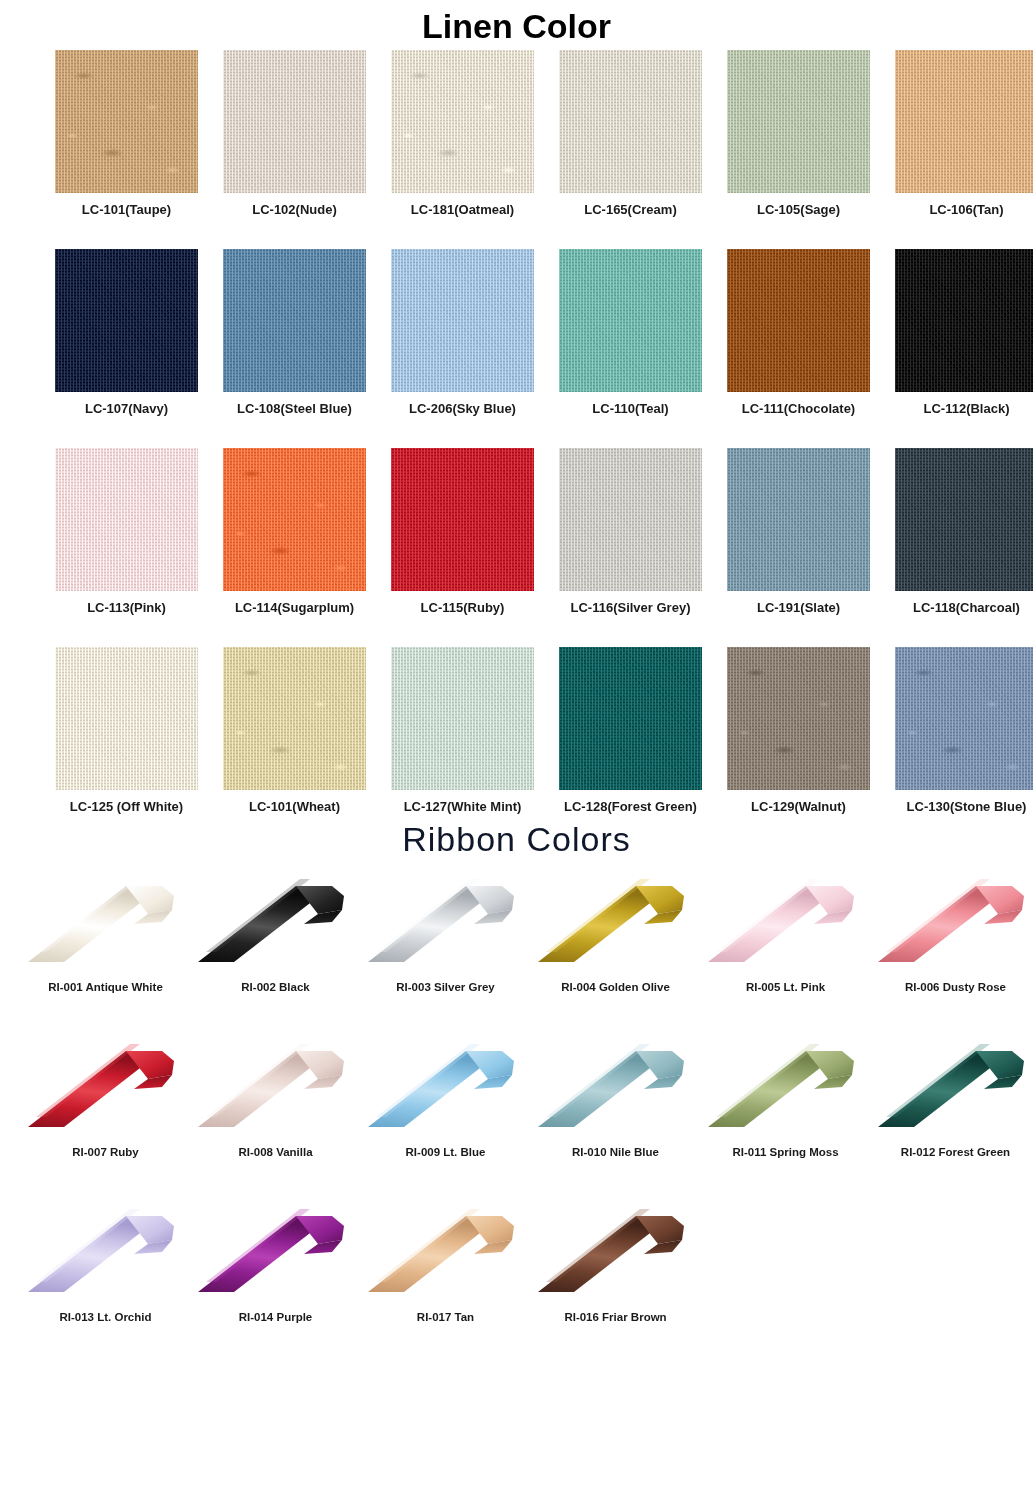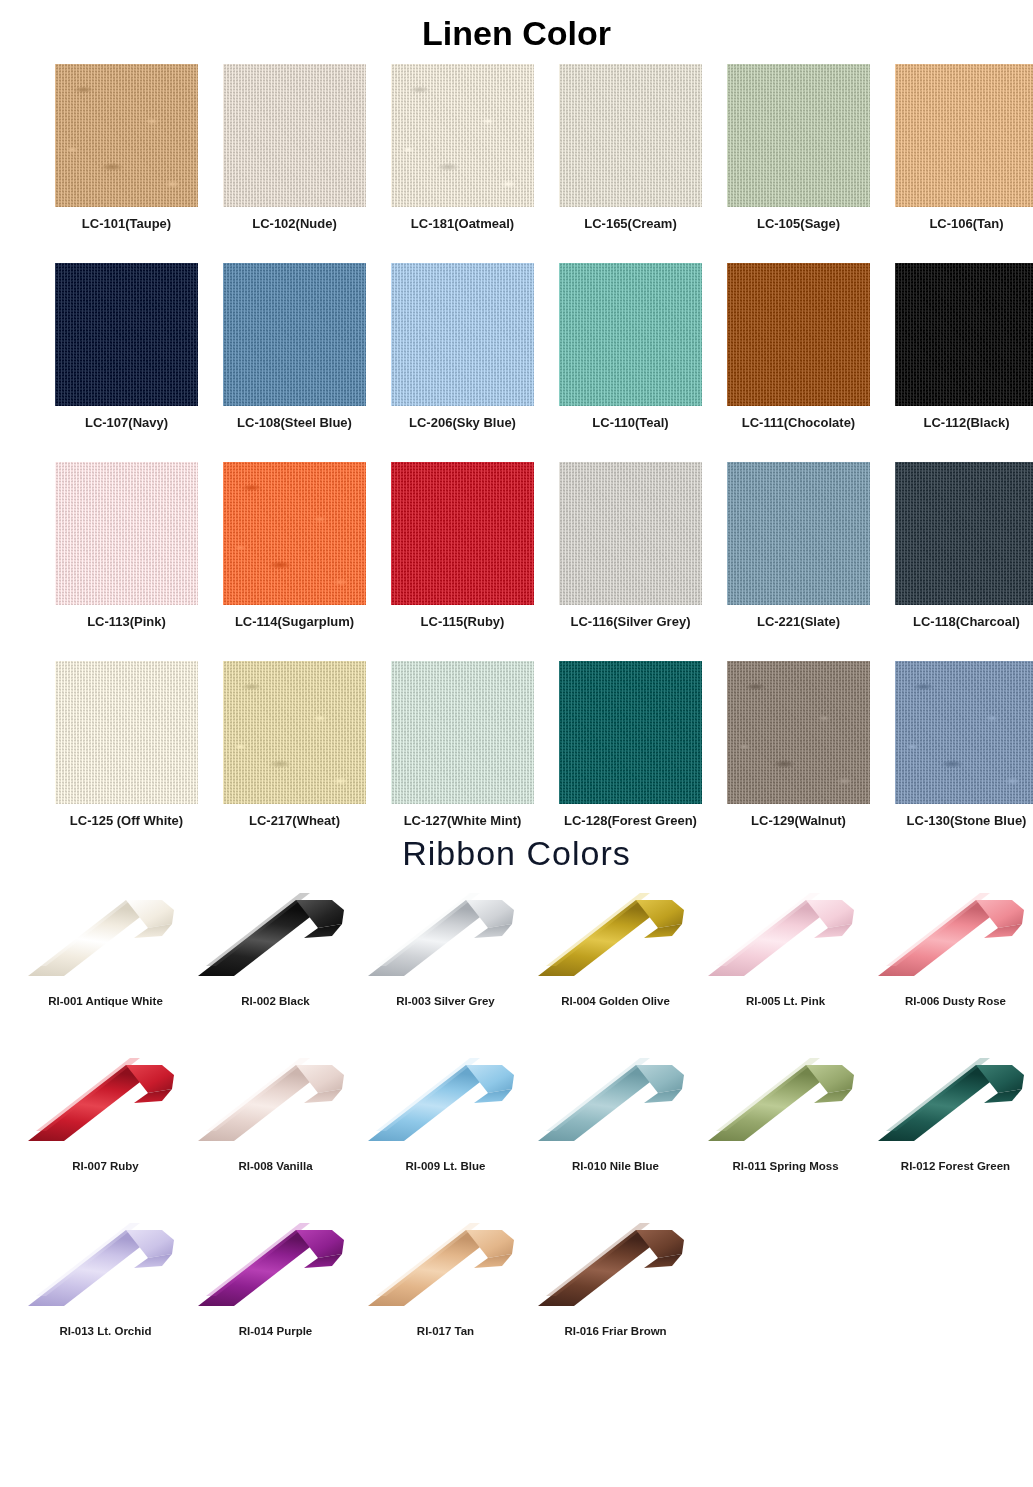--- a/index.html
+++ b/index.html
@@ -11,21 +11,21 @@
     position:relative;
   }
   
   .title-linen{
     text-align:center;
     font-size:34px;
     font-weight:bold;
     color:#000000;
     letter-spacing:0px;
     padding-top:4px;
-    margin:7px;
+    margin:0;
     height:46px;
     line-height:44px;
   }
   .title-ribbon{
     text-align:center;
     font-size:34px;
     font-weight:normal;
     color:#0f172a;
     margin:0;
     height:52px;
@@ -192,42 +192,42 @@
       <div class="linen-cell">
         <div class="swatch">
           <div class="tex" style="background: repeating-linear-gradient(90deg, rgb(227, 225, 220) 0px, rgb(227, 225, 220) 1px, transparent 1px, transparent 3px), repeating-linear-gradient(0deg, rgb(179, 177, 172) 0px, rgb(179, 177, 172) 1px, transparent 1px, transparent 3px), repeating-linear-gradient(45deg, rgb(192, 190, 185) 0px, rgb(192, 190, 185) 1px, transparent 1px, transparent 4px), linear-gradient(rgb(205, 203, 198), rgb(205, 203, 198));"></div>
         </div>
         <div class="linen-label">LC-116(Silver Grey)</div>
       </div>
       <div class="linen-cell">
         <div class="swatch">
           <div class="tex" style="background: repeating-linear-gradient(90deg, rgb(147, 176, 193) 0px, rgb(147, 176, 193) 1px, transparent 1px, transparent 3px), repeating-linear-gradient(0deg, rgb(99, 128, 145) 0px, rgb(99, 128, 145) 1px, transparent 1px, transparent 3px), repeating-linear-gradient(45deg, rgb(112, 141, 158) 0px, rgb(112, 141, 158) 1px, transparent 1px, transparent 4px), linear-gradient(rgb(125, 154, 171), rgb(125, 154, 171));"></div>
         </div>
-        <div class="linen-label">LC-221(Slate)</div>
+        <div class="linen-label">LC-191(Slate)</div>
       </div>
       <div class="linen-cell">
         <div class="swatch">
           <div class="tex" style="background: repeating-linear-gradient(90deg, rgb(76, 88, 97) 0px, rgb(76, 88, 97) 1px, transparent 1px, transparent 3px), repeating-linear-gradient(0deg, rgb(28, 40, 49) 0px, rgb(28, 40, 49) 1px, transparent 1px, transparent 3px), repeating-linear-gradient(45deg, rgb(41, 53, 62) 0px, rgb(41, 53, 62) 1px, transparent 1px, transparent 4px), linear-gradient(rgb(54, 66, 75), rgb(54, 66, 75));"></div>
         </div>
         <div class="linen-label">LC-118(Charcoal)</div>
       </div>
     </div>
     <div class="row-gap"></div>
     <div class="linen-row">
       <div class="linen-cell">
         <div class="swatch">
           <div class="tex" style="background: repeating-linear-gradient(90deg, rgb(255, 251, 236) 0px, rgb(255, 251, 236) 1px, transparent 1px, transparent 3px), repeating-linear-gradient(0deg, rgb(208, 203, 188) 0px, rgb(208, 203, 188) 1px, transparent 1px, transparent 3px), repeating-linear-gradient(45deg, rgb(221, 216, 201) 0px, rgb(221, 216, 201) 1px, transparent 1px, transparent 4px), linear-gradient(rgb(234, 229, 214), rgb(234, 229, 214));"></div>
         </div>
         <div class="linen-label">LC-125 (Off White)</div>
       </div>
       <div class="linen-cell">
         <div class="swatch">
           <div class="tex" style="background: radial-gradient(14px 5px at 20% 18%, rgb(187, 176, 132) 0%, transparent 70%), radial-gradient(10px 4px at 68% 40%, rgb(247, 236, 192) 0%, transparent 70%), radial-gradient(16px 6px at 40% 72%, rgb(187, 176, 132) 0%, transparent 70%), radial-gradient(12px 5px at 82% 84%, rgb(247, 236, 192) 0%, transparent 70%), radial-gradient(9px 4px at 12% 60%, rgb(247, 236, 192) 0%, transparent 70%), repeating-linear-gradient(90deg, rgb(243, 232, 188) 0px, rgb(243, 232, 188) 1px, transparent 1px, transparent 3px), repeating-linear-gradient(0deg, rgb(195, 184, 140) 0px, rgb(195, 184, 140) 1px, transparent 1px, transparent 3px), repeating-linear-gradient(45deg, rgb(208, 197, 153) 0px, rgb(208, 197, 153) 1px, transparent 1px, transparent 4px), linear-gradient(rgb(221, 210, 166), rgb(221, 210, 166));"></div>
         </div>
-        <div class="linen-label">LC-217(Wheat)</div>
+        <div class="linen-label">LC-101(Wheat)</div>
       </div>
       <div class="linen-cell">
         <div class="swatch">
           <div class="tex" style="background: repeating-linear-gradient(90deg, rgb(226, 241, 232) 0px, rgb(226, 241, 232) 1px, transparent 1px, transparent 3px), repeating-linear-gradient(0deg, rgb(178, 193, 184) 0px, rgb(178, 193, 184) 1px, transparent 1px, transparent 3px), repeating-linear-gradient(45deg, rgb(191, 206, 197) 0px, rgb(191, 206, 197) 1px, transparent 1px, transparent 4px), linear-gradient(rgb(204, 219, 210), rgb(204, 219, 210));"></div>
         </div>
         <div class="linen-label">LC-127(White Mint)</div>
       </div>
       <div class="linen-cell">
         <div class="swatch">
           <div class="tex" style="background: repeating-linear-gradient(90deg, rgb(38, 118, 117) 0px, rgb(38, 118, 117) 1px, transparent 1px, transparent 3px), repeating-linear-gradient(0deg, rgb(0, 70, 69) 0px, rgb(0, 70, 69) 1px, transparent 1px, transparent 3px), repeating-linear-gradient(45deg, rgb(3, 83, 82) 0px, rgb(3, 83, 82) 1px, transparent 1px, transparent 4px), linear-gradient(rgb(16, 96, 95), rgb(16, 96, 95));"></div>

